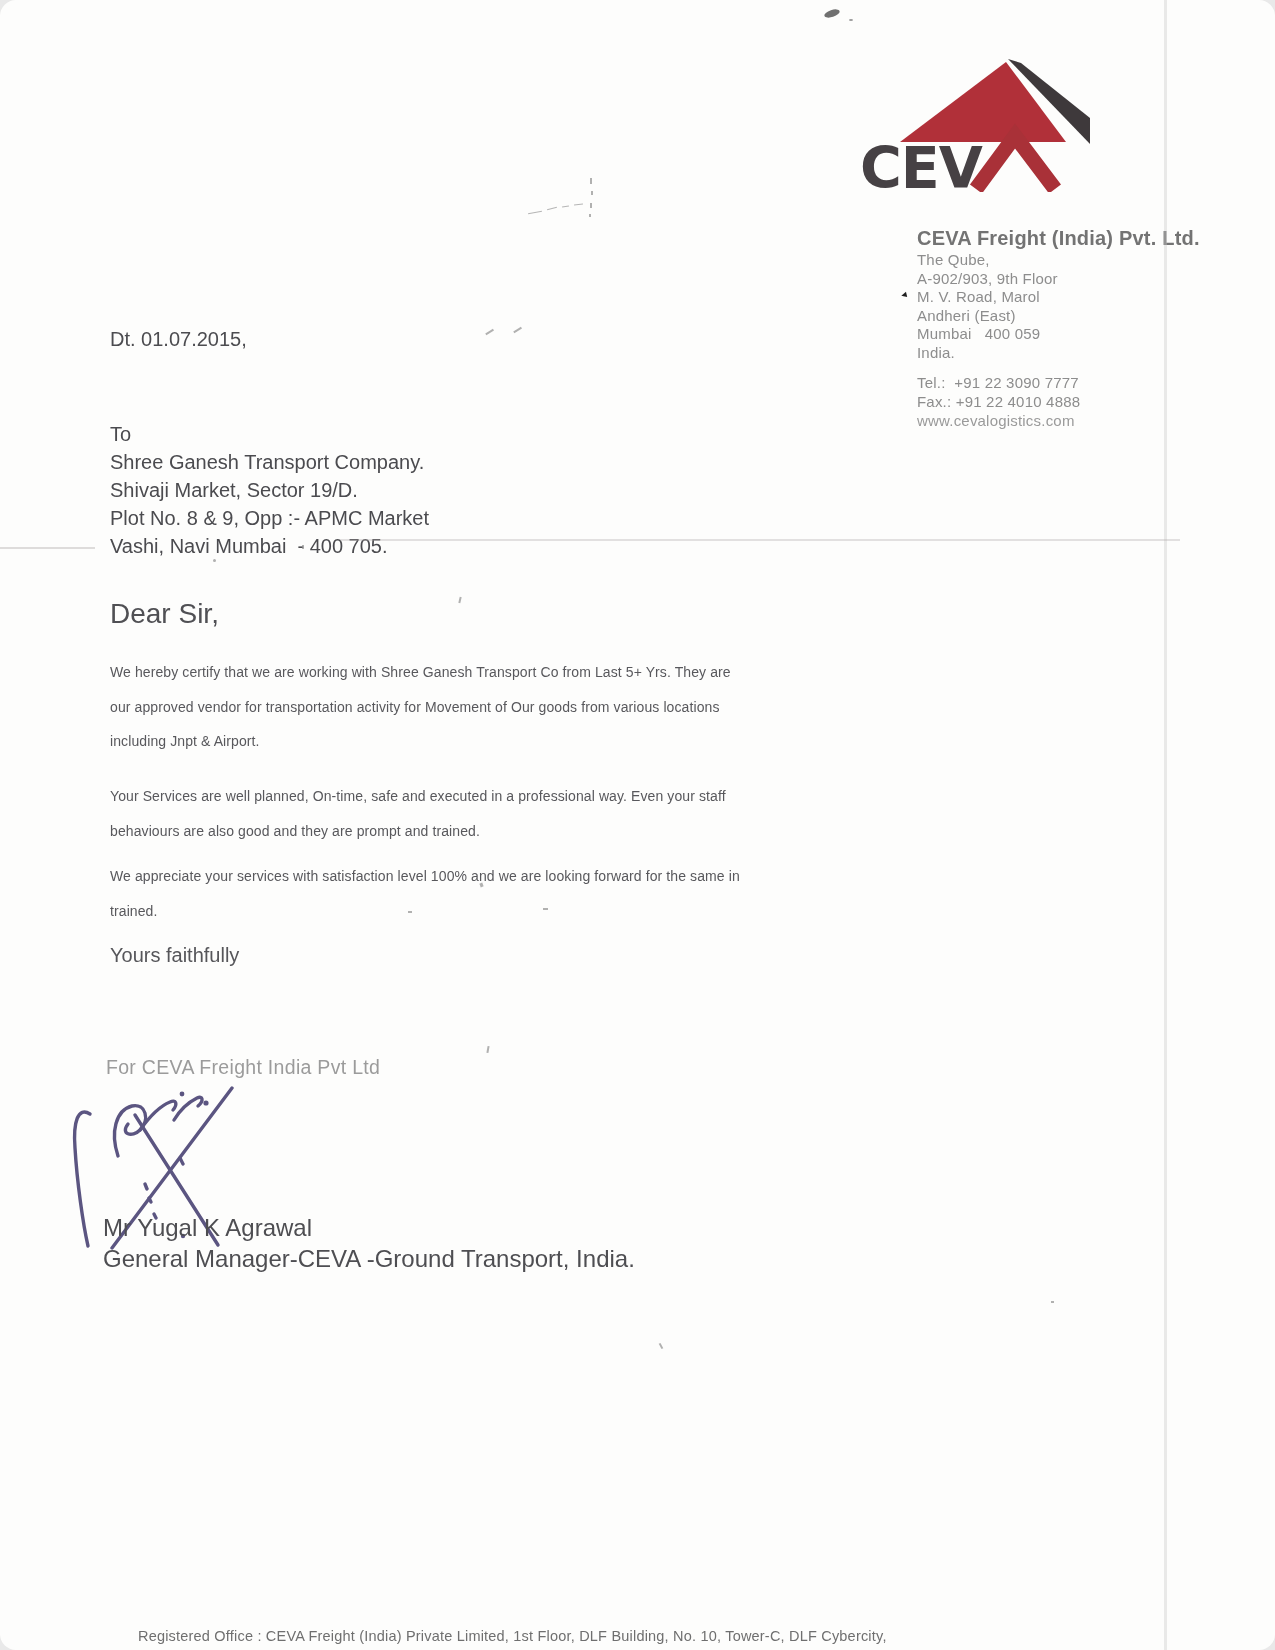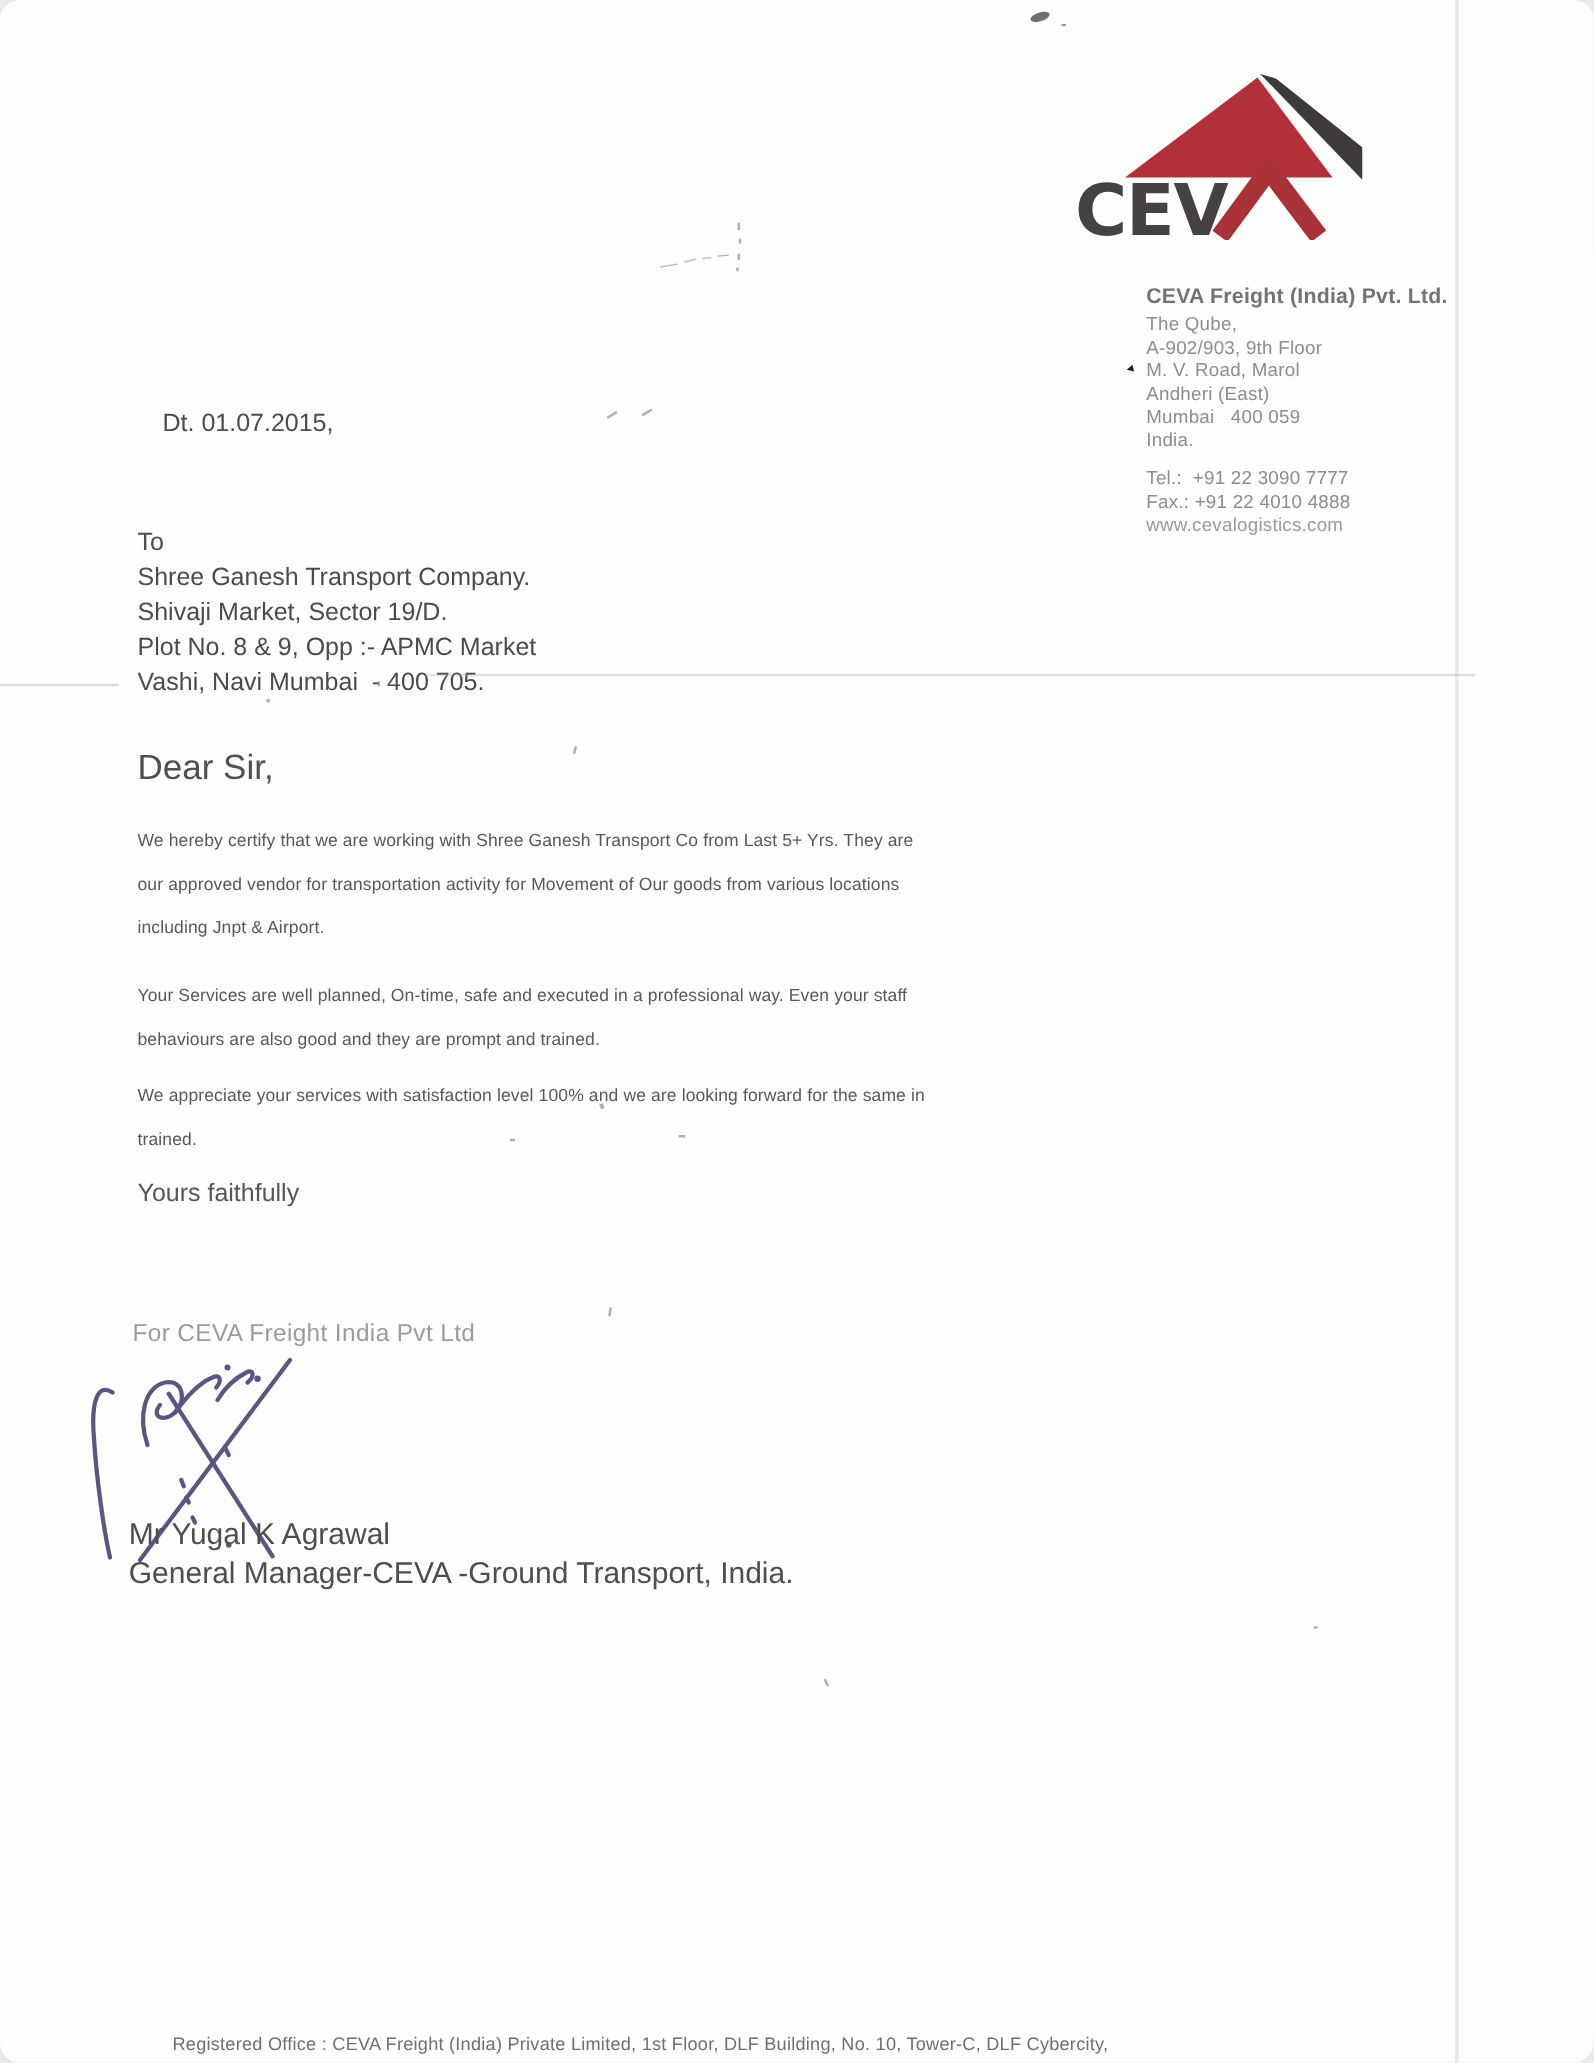--- a/index.html
+++ b/index.html
@@ -9,32 +9,32 @@
     margin:0 auto;
     background:#fdfdfc;
     overflow:hidden;
     font-family:"Liberation Sans", sans-serif;
     border-radius:16px;
   }
   .abs{position:absolute;}
   
   .lh-company{
     left:917px;top:227px;
-    font-size:17px;font-weight:600;color:#737373;
+    font-size:20px;font-weight:600;color:#737373;
     letter-spacing:.2px;white-space:pre;text-align:right;
   }
   .lh-block{left:917px;top:251px;line-height:18.6px;}
   .lh-line{font-size:15px;color:#8d8d8d;letter-spacing:.2px;white-space:pre;}
   .lh-tel{left:917px;top:374px;line-height:18.5px;}
   .lh-web{left:917px;top:412px;font-size:15px;color:#9a9a9a;letter-spacing:.2px;}
   .lh-bullet{
     left:901px;top:288px;font-size:11px;color:#1f1f1f;transform:rotate(-14deg);
   }
   
-  .date{left:110px;top:328px;font-size:20px;color:#4c4c50;white-space:pre;margin-left:20px;}
+  .date{left:110px;top:328px;font-size:20px;color:#4c4c50;white-space:pre;}
   .recipient{left:110px;top:420px;line-height:28px;}
   .recipient div{font-size:20px;color:#4b4b4f;white-space:pre;}
   .greeting{left:110px;top:598px;font-size:28px;color:#505054;}
   .para{left:110px;line-height:34.5px;}
   .para div{font-size:14px;color:#58585c;white-space:pre;letter-spacing:.1px;}
   .p1{top:655px;} .p2{top:779px;} .p3{top:859px;}
   .closing{left:110px;top:944px;font-size:20px;color:#56565a;}
   .for-line{left:106px;top:1056px;font-size:19.5px;color:#9b9b9b;letter-spacing:.3px;white-space:pre;}
   .signer{left:103px;top:1212px;line-height:31px;}
   .signer div{font-size:24px;color:#4e4e52;white-space:pre;}

